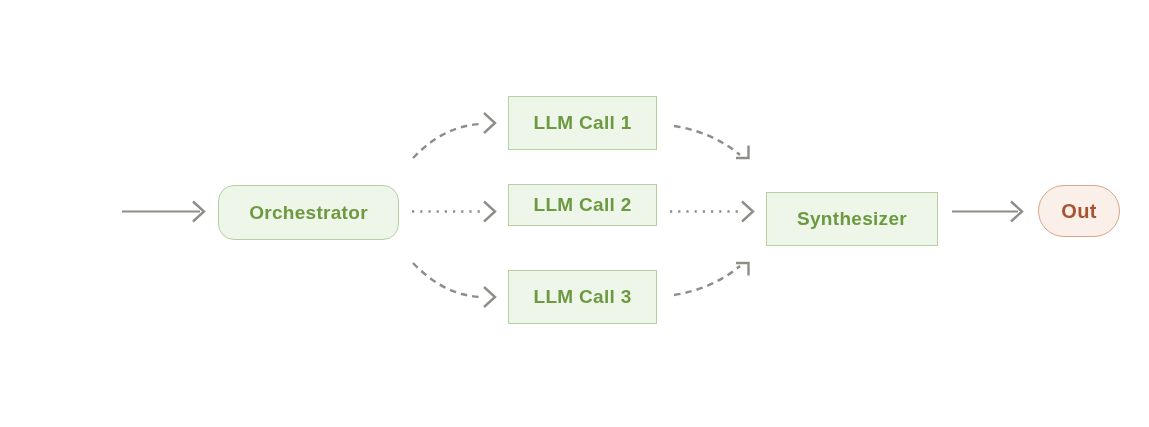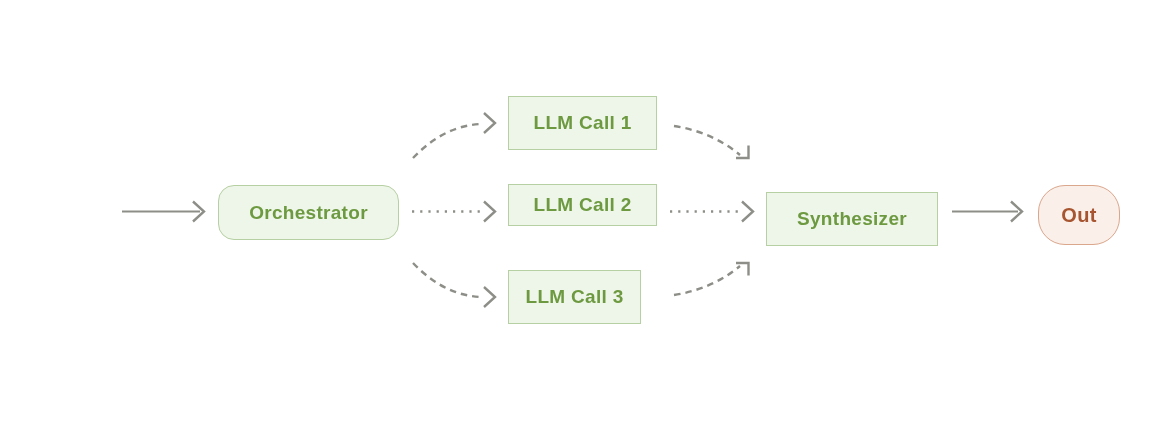--- a/index.html
+++ b/index.html
@@ -59,23 +59,23 @@
     border: 1.5px solid #daa68c;
     border-radius: 27px;
     color: #a65530;
     font-size: 20px;
   }
   
   .n-in          { left: 50px;   top: 185px; width: 63px;  height: 53px; }
   .n-orch        { left: 218px;  top: 185px; width: 181px; height: 55px; border-radius: 16px; }
   .n-llm1        { left: 508px;  top: 96px;  width: 149px; height: 54px; }
   .n-llm2        { left: 508px;  top: 184px; width: 149px; height: 42px; }
-  .n-llm3        { left: 508px;  top: 270px; width: 133px; height: 54px; }
+  .n-llm3        { left: 508px;  top: 270px; width: 149px; height: 54px; }
   .n-synth       { left: 766px;  top: 184px; width: 172px; height: 54px; margin-top: 8px; }
-  .n-out         { left: 1038px; top: 185px; width: 82px;  height: 60px; }
+  .n-out         { left: 1038px; top: 185px; width: 82px;  height: 52px; }
 </style>
 </head>
 <body>
 
 <div class="canvas">
 
   <svg class="edges" viewBox="0 0 1149 427" xmlns="http://www.w3.org/2000/svg">
 
     <g>
       <path class="solid" d="M122 211.5 H 200"></path>

